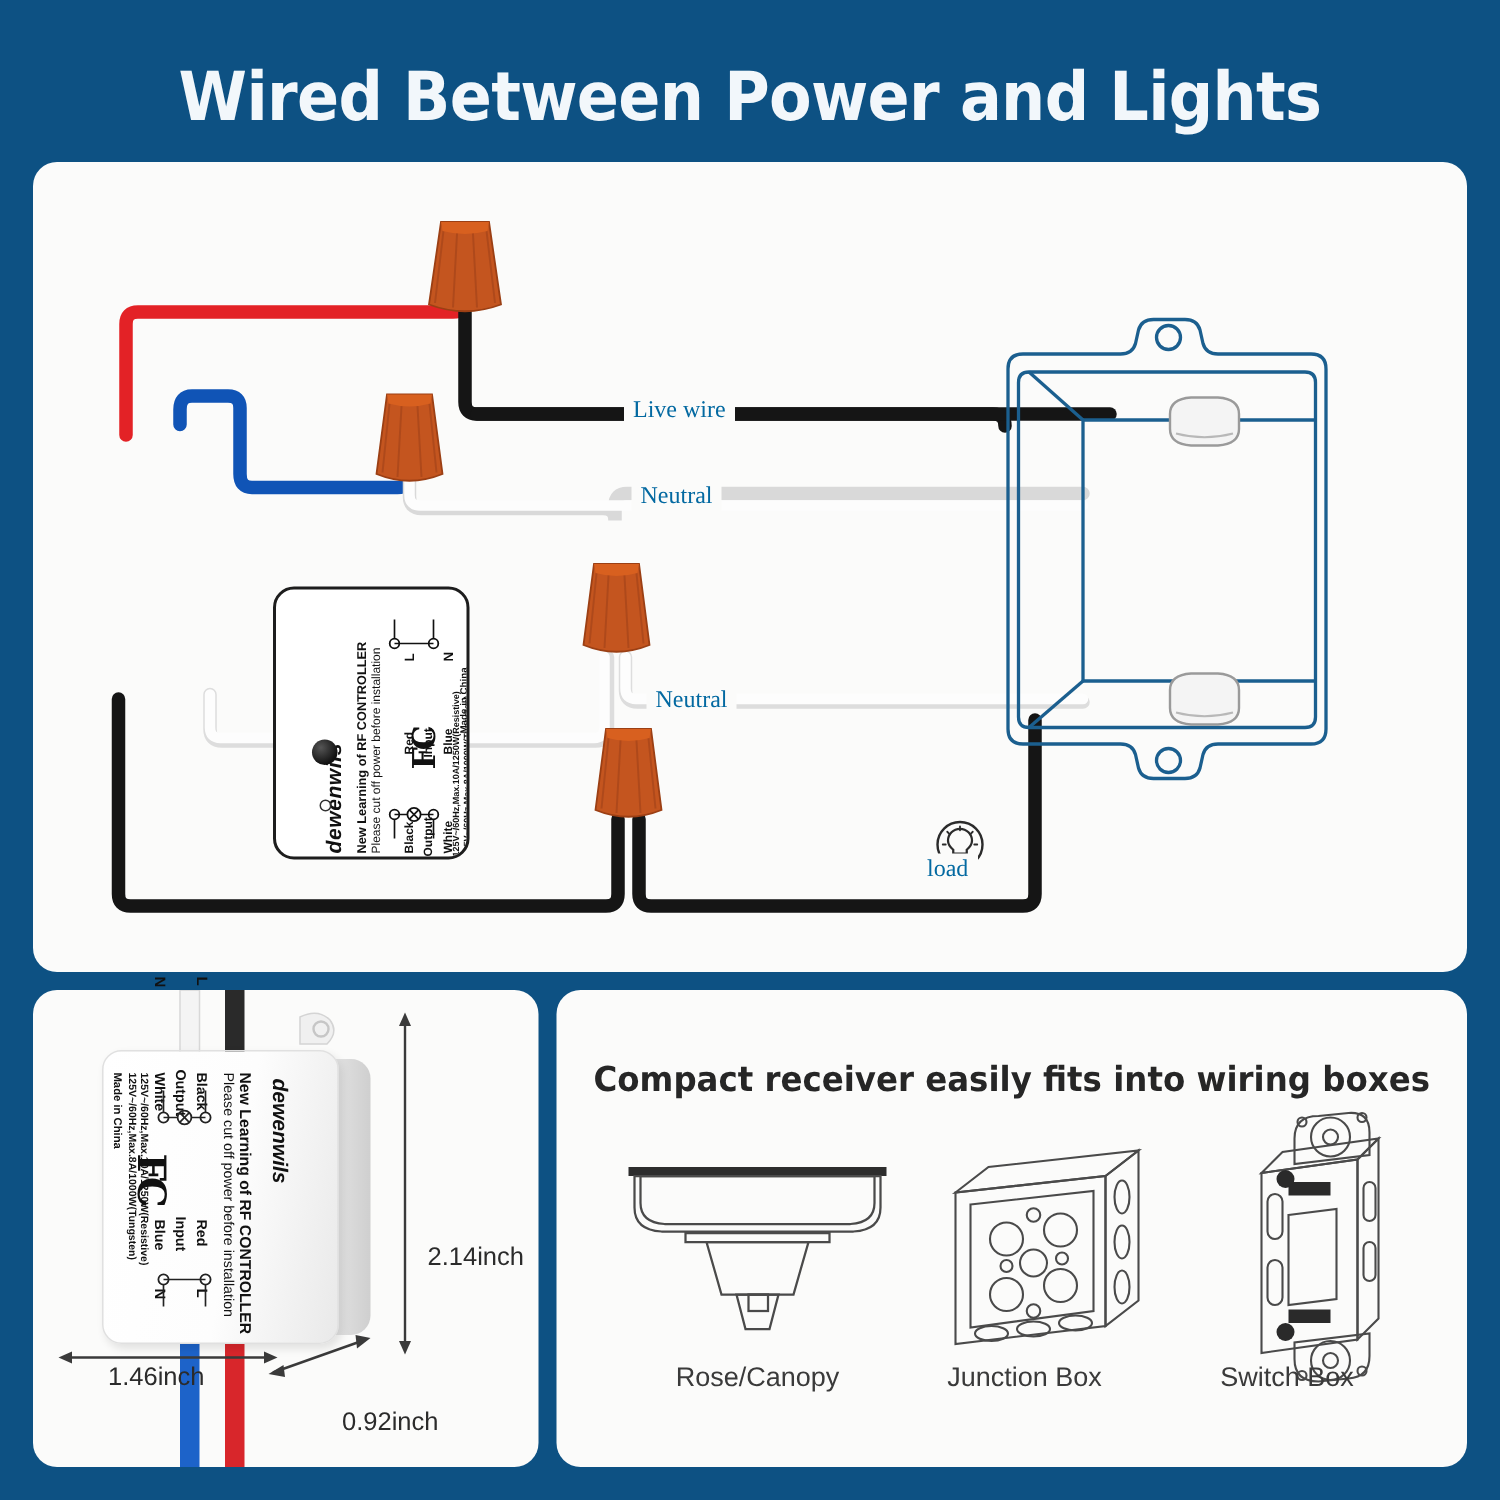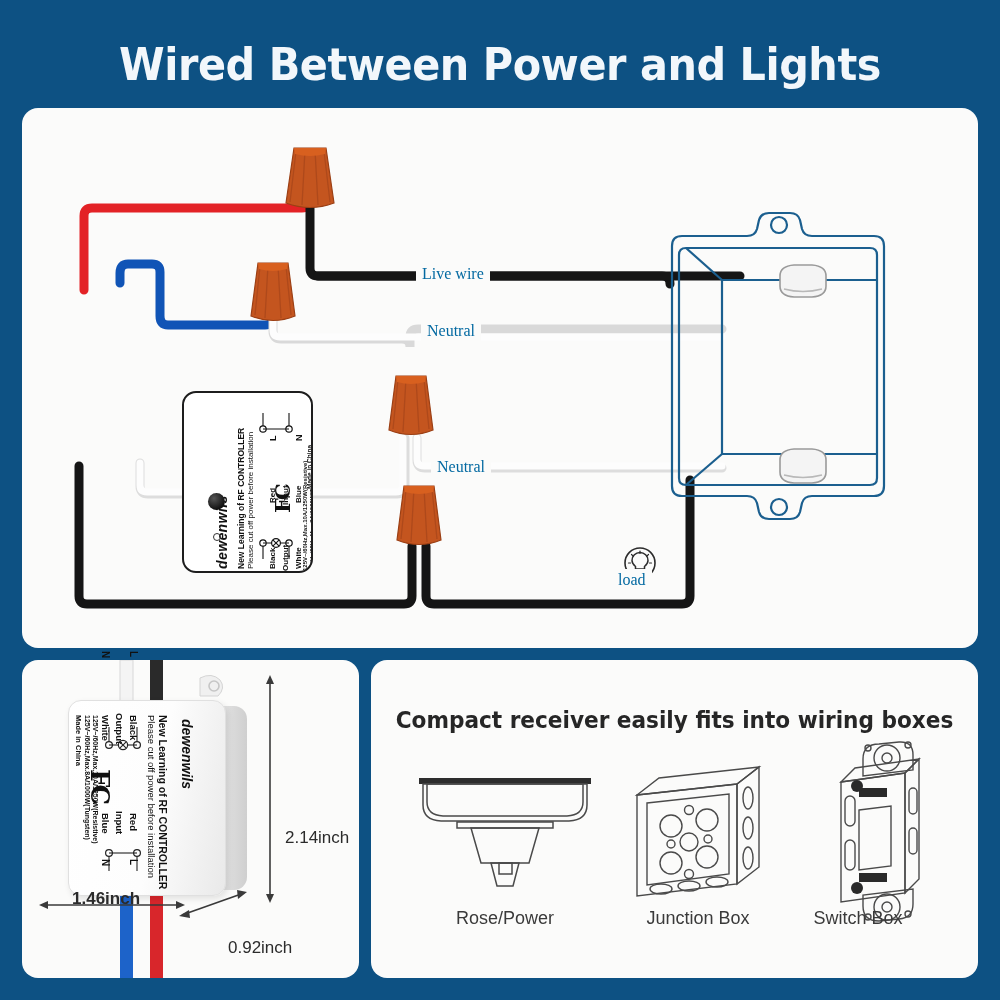--- a/index.html
+++ b/index.html
@@ -340,21 +340,21 @@
 
       <circle cx="68" cy="152" r="3.4" fill="none" stroke="#222" stroke-width="1.2"></circle>
       <circle cx="40" cy="152" r="3.4" fill="none" stroke="#222" stroke-width="1.2"></circle>
       <line x1="40" y1="152" x2="68" y2="152" stroke="#222" stroke-width="1.1"></line>
       <line x1="68" y1="155.4" x2="68" y2="170" stroke="#222" stroke-width="1.1"></line>
       <line x1="40" y1="155.4" x2="40" y2="170" stroke="#222" stroke-width="1.1"></line>
     </svg>
   </div>
 
   <div class="dim-label" style="left:285px; top:780px;margin-top:48px;">2.14inch</div>
-  <div class="dim-label" style="left:72px; top:889px;font-weight:bold;">1.46inch</div>
+  <div class="dim-label" style="left:72px; top:908px;">1.46inch</div>
   <div class="dim-label" style="left:228px; top:938px;">0.92inch</div>
 
   <div class="panel" id="panel-boxes">
     <svg class="svglayer" width="607" height="318" viewBox="0 0 607 318">
 
       <g fill="none" stroke="#4a4a4a" stroke-width="1.5">
         <rect x="48" y="118" width="172" height="6" fill="#2d2d2d" stroke="none"></rect>
         <path d="M 52 124 L 216 124 L 216 145 Q 216 160 198 161 L 70 161 Q 52 160 52 145 Z"></path>
         <path d="M 56 124 L 212 124 L 212 142 Q 212 155 196 156 L 72 156 Q 56 155 56 142 Z"></path>
         <path d="M 86 162 L 182 162 L 182 168 L 86 168 Z"></path>
@@ -418,18 +418,18 @@
 
         <rect x="538" y="128" width="8" height="26" rx="4"></rect>
         <rect x="538" y="168" width="8" height="26" rx="4"></rect>
         <rect x="474" y="136" width="10" height="30" rx="5"></rect>
         <rect x="474" y="180" width="10" height="30" rx="5"></rect>
       </g>
     </svg>
 
     <div class="boxes-heading" style="position:absolute; left:0; top:47px; width:607px;">Compact receiver easily fits into wiring boxes</div>
 
-    <div class="box-caption" style="left:48px; top:248px; width:172px;">Rose/Power</div>
-    <div class="box-caption" style="left:241px; top:248px; width:172px;text-align:center;">Junction Box</div>
+    <div class="box-caption" style="left:48px; top:248px; width:172px;">Rose/Canopy</div>
+    <div class="box-caption" style="left:226px; top:248px; width:172px;text-align:center;">Junction Box</div>
     <div class="box-caption" style="left:401px; top:248px; width:172px;">Switch Box</div>
   </div>
 
 </div>
 
 </body></html>

